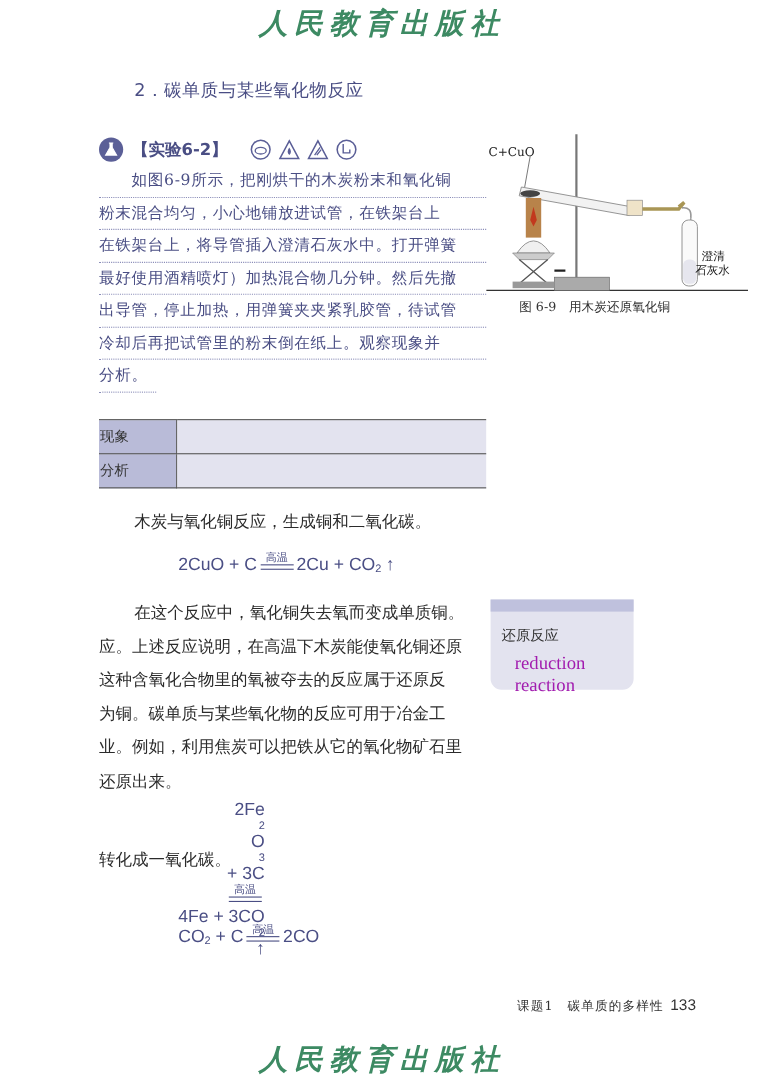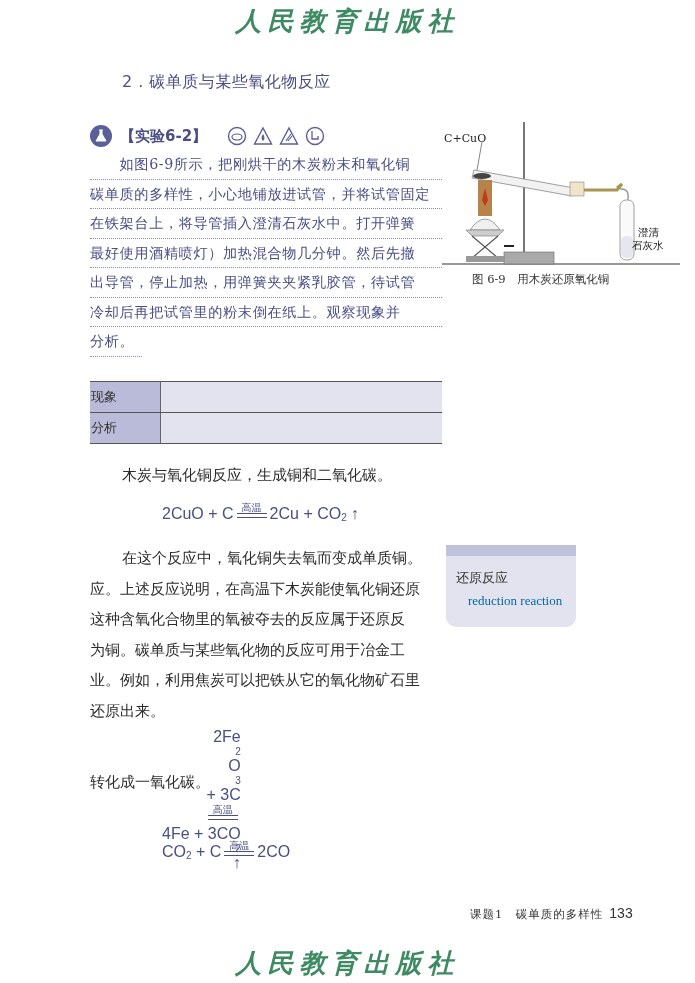--- a/index.html
+++ b/index.html
@@ -68,21 +68,21 @@
       <path d="M7 15l5-7M9 15l4-5" stroke="#5b5f97" stroke-width="1.2"></path>
     </svg>
   <svg class="safety" viewBox="0 0 20 20">
       <circle cx="10" cy="10" r="8.5" fill="none" stroke="#5b5f97" stroke-width="1.4"></circle>
       <path d="M7 5v8h6v-3" fill="none" stroke="#5b5f97" stroke-width="1.3"></path>
     </svg>
 </div>
 
 <div class="abs exp-body">
   <div class="line">　　如图6-9所示，把刚烘干的木炭粉末和氧化铜</div>
-  <div class="line">碳单质的多样性，小心地铺放进试管，并将试管固定</div>
+  <div class="line">粉末混合均匀，小心地铺放进试管，在铁架台上</div>
   <div class="line">在铁架台上，将导管插入澄清石灰水中。打开弹簧</div>
   <div class="line">最好使用酒精喷灯）加热混合物几分钟。然后先撤</div>
   <div class="line">出导管，停止加热，用弹簧夹夹紧乳胶管，待试管</div>
   <div class="line">冷却后再把试管里的粉末倒在纸上。观察现象并</div>
   <div class="line" style="width:52px;">分析。</div>
 </div>
 
 <table class="abs obs-table">
   <tbody>
       <tr>
@@ -142,21 +142,21 @@
   <div>应。上述反应说明，在高温下木炭能使氧化铜还原</div>
   <div>这种含氧化合物里的氧被夺去的反应属于还原反</div>
   <div>为铜。碳单质与某些氧化物的反应可用于冶金工</div>
   <div>业。例如，利用焦炭可以把铁从它的氧化物矿石里</div>
   <div>还原出来。</div>
 </div>
 
 <div class="abs side-box">
   <div class="top"></div>
   <div style="padding:13px 0 0 10px; font-size:13px; color:#333;">还原反应</div>
-  <div style="padding:6px 0 0 22px; font-size:13px; color:#0369a1; font-family:'Liberation Serif',serif;">reduction reaction</div>
+  <div style="padding:6px 0 0 22px; font-size:17px; color:#a21caf; font-family:'Liberation Serif',serif;">reduction reaction</div>
 </div>
 
 <div class="abs eq" style="left:122px; top:728px;flex-direction:column;">
   <span>2Fe</span>
     <sub>2</sub>
     <span>O</span>
     <sub>3</sub>
     <span style="white-space:pre;"> + 3C</span>
   <span class="cond">
       <span class="t">高温</span>

